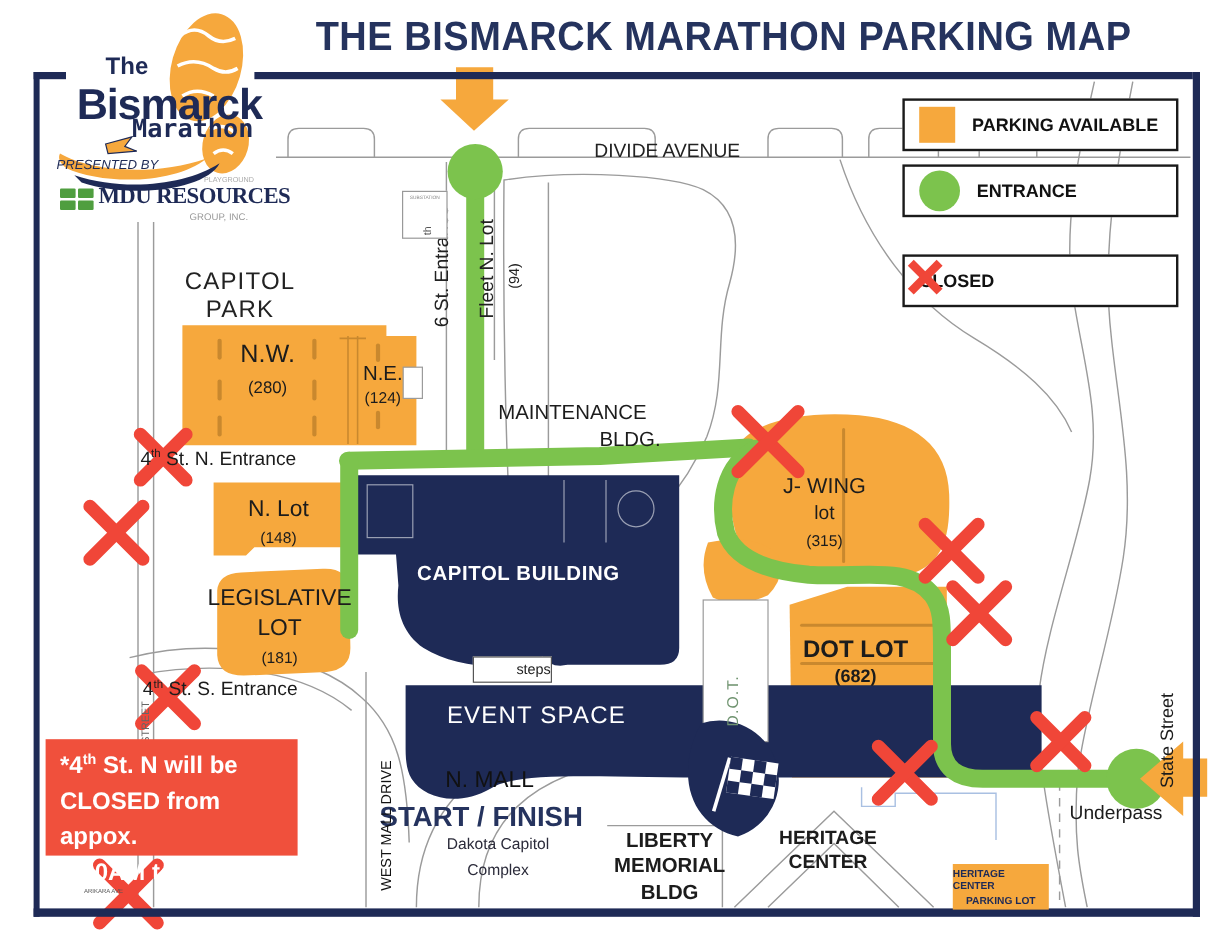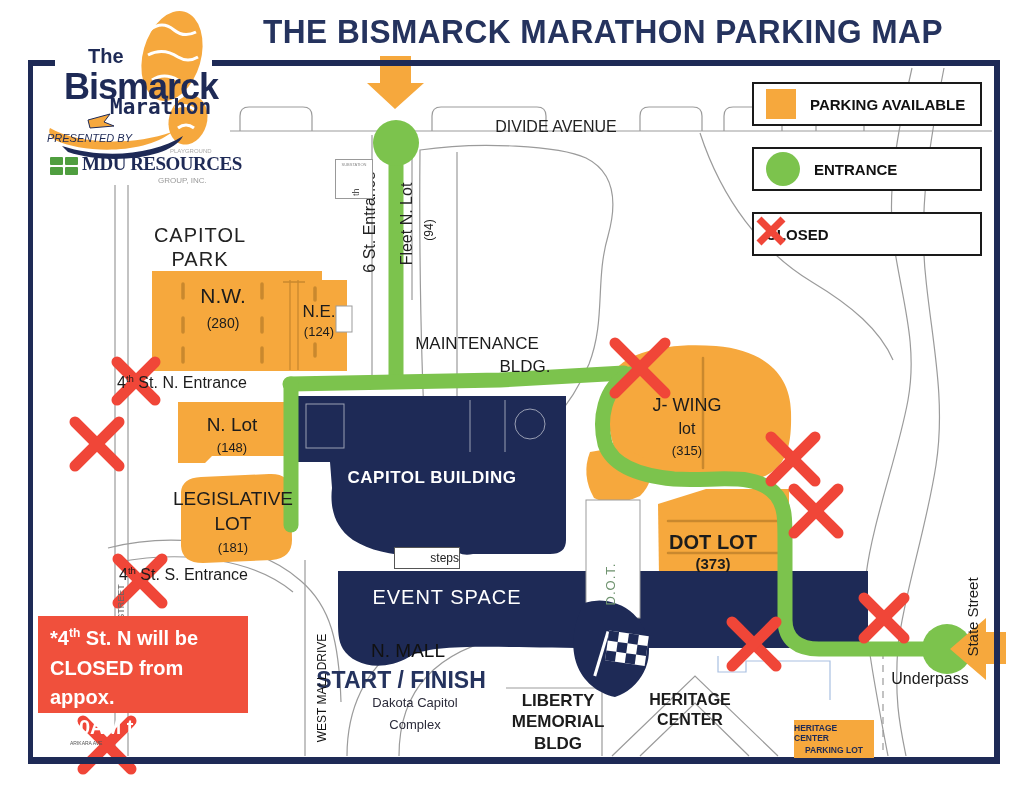--- a/index.html
+++ b/index.html
@@ -209,21 +209,21 @@
       <div class="mdu-sq"></div>
   </div>
   <div class="lbl" style="left:170px;top:148px;font-size:6px;color:#aaa;">PLAYGROUND</div>
   <div class="lbl" style="left:82px;top:154px;font-size:19px;font-weight:700;color:#1e2a56;font-family:'Liberation Serif',serif;letter-spacing:-.5px;">MDU RESOURCES</div>
   <div class="lbl" style="left:158px;top:177px;font-size:8px;color:#999;">GROUP, INC.</div>
 
   <div class="legend-box" style="top:82px;">
     <div class="sw-square"></div>
     <div class="legend-label">PARKING AVAILABLE</div>
   </div>
-  <div class="legend-box" style="top:147px;">
+  <div class="legend-box" style="top:137px;">
     <div class="sw-circle"></div>
     <div class="legend-label">ENTRANCE</div>
   </div>
   <div class="legend-box" style="top:212px;">
     <svg width="34" height="34" style="flex:0 0 auto;">
       <line x1="5" y1="5" x2="29" y2="29" stroke="#f04638" stroke-width="7"></line>
       <line x1="5" y1="29" x2="29" y2="5" stroke="#f04638" stroke-width="7"></line>
     </svg>
     <div class="legend-label">CLOSED</div>
   </div>
@@ -259,21 +259,21 @@
   <div class="lbl ctr" style="left:233px;top:524px;font-size:19px;">LOT</div>
   <div class="lbl ctr" style="left:233px;top:548px;font-size:13px;">(181)</div>
 
   <div class="lbl ctr" style="left:432px;top:478px;font-size:17px;color:#fff;font-weight:600;letter-spacing:.5px;">CAPITOL BUILDING</div>
 
   <div class="lbl ctr" style="left:687px;top:405px;font-size:18px;">J- WING</div>
   <div class="lbl ctr" style="left:687px;top:429px;font-size:16px;">lot</div>
   <div class="lbl ctr" style="left:687px;top:451px;font-size:13px;">(315)</div>
 
   <div class="lbl ctr" style="left:713px;top:542px;font-size:20px;font-weight:700;">DOT LOT</div>
-  <div class="lbl ctr" style="left:713px;top:564px;font-size:15px;font-weight:600;">(373)</div>
+  <div class="lbl ctr" style="left:713px;top:564px;font-size:15px;font-weight:600;">(682)</div>
 
   <div class="lbl rot" style="left:611px;top:584px;font-size:13px;color:#6f936f;letter-spacing:1px;">D.O.T.</div>
 
   <div class="smallbox" style="left:394px;top:547px;width:66px;height:22px;border:1.5px solid #555;display:flex;align-items:center;justify-content:flex-end;">
     <div style="font-size:12px;color:#222;">steps</div>
   </div>
 
   <div class="lbl" style="left:119px;top:566px;font-size:16px;"><span>4</span><sup>th</sup><span> St. S. Entrance</span></div>
 
   <div class="lbl ctr" style="left:447px;top:597px;font-size:20px;color:#fff;letter-spacing:1px;">EVENT SPACE</div>

